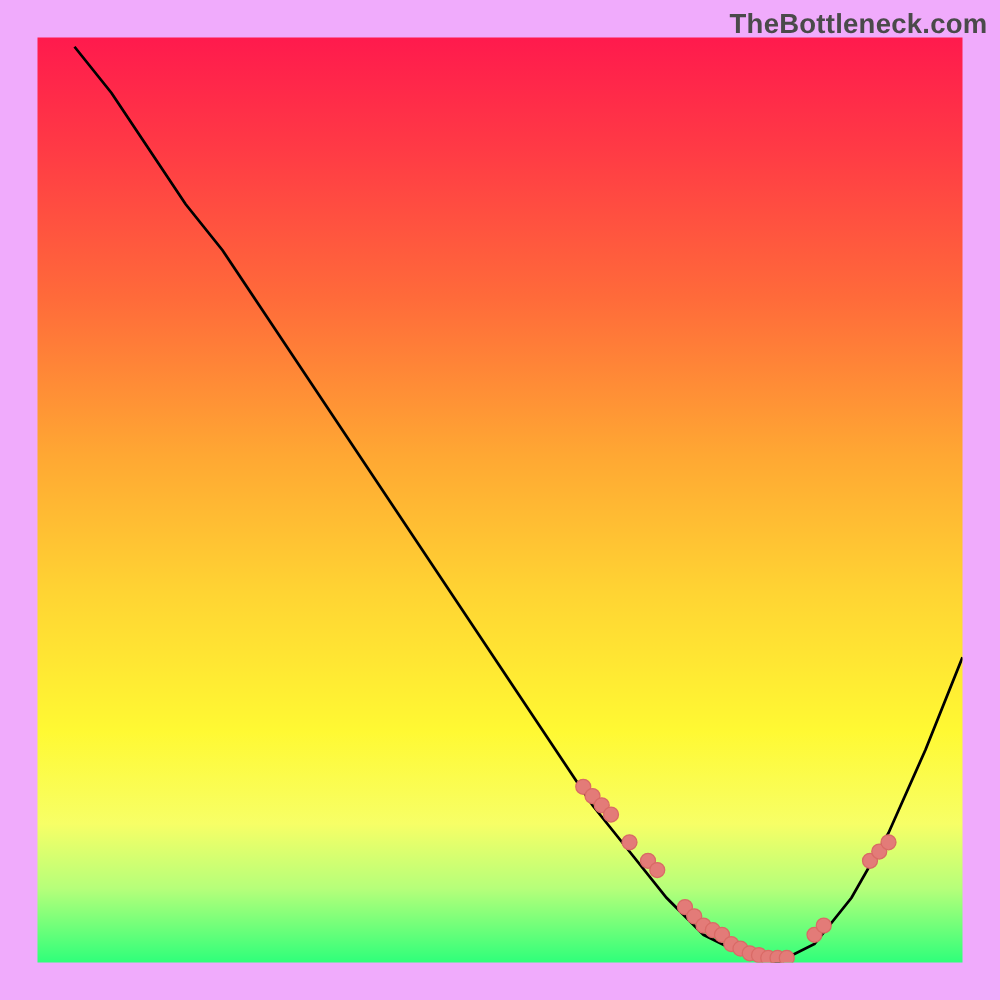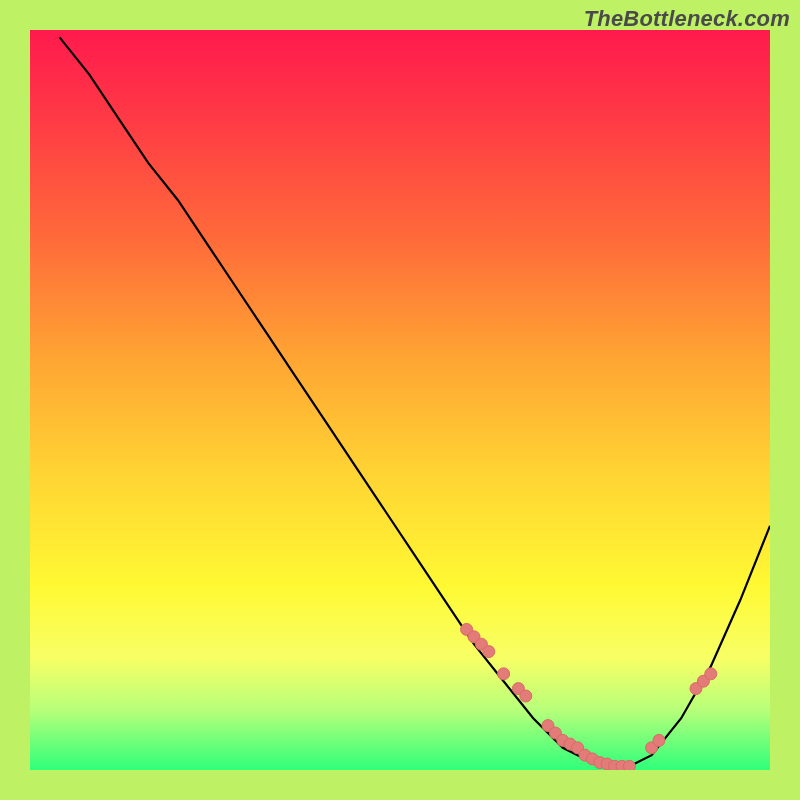--- a/index.html
+++ b/index.html
@@ -8,22 +8,21 @@
     width: 800px;
     height: 800px;
     background: #000;
     font-family: Arial, Helvetica, sans-serif;
     overflow: hidden;
   }
   .container {
     position: relative;
     width: 800px;
     height: 800px;
-    background: #bef264;
-    font-style: italic;
+    background: #f0abfc;
   }
   .watermark {
     position: absolute;
     top: 6px;
     right: 10px;
     color: #4a4a4a;
     font-size: 22px;
     font-weight: bold;
     letter-spacing: 0.2px;
     z-index: 5;

